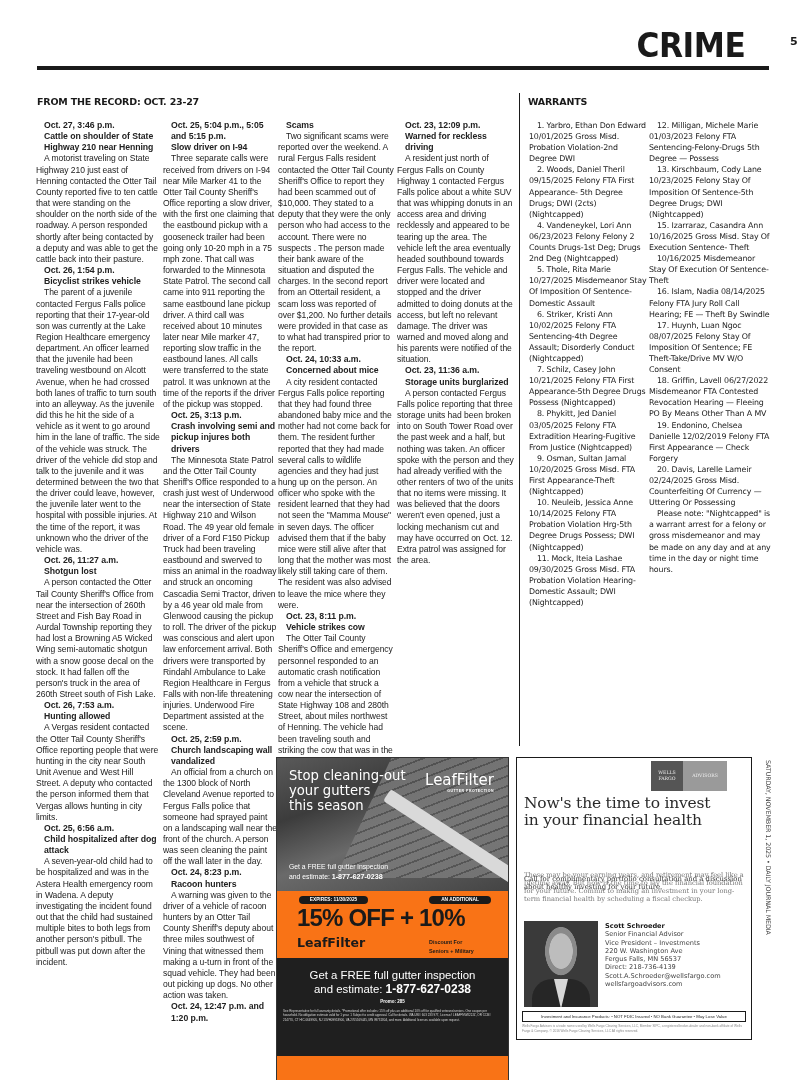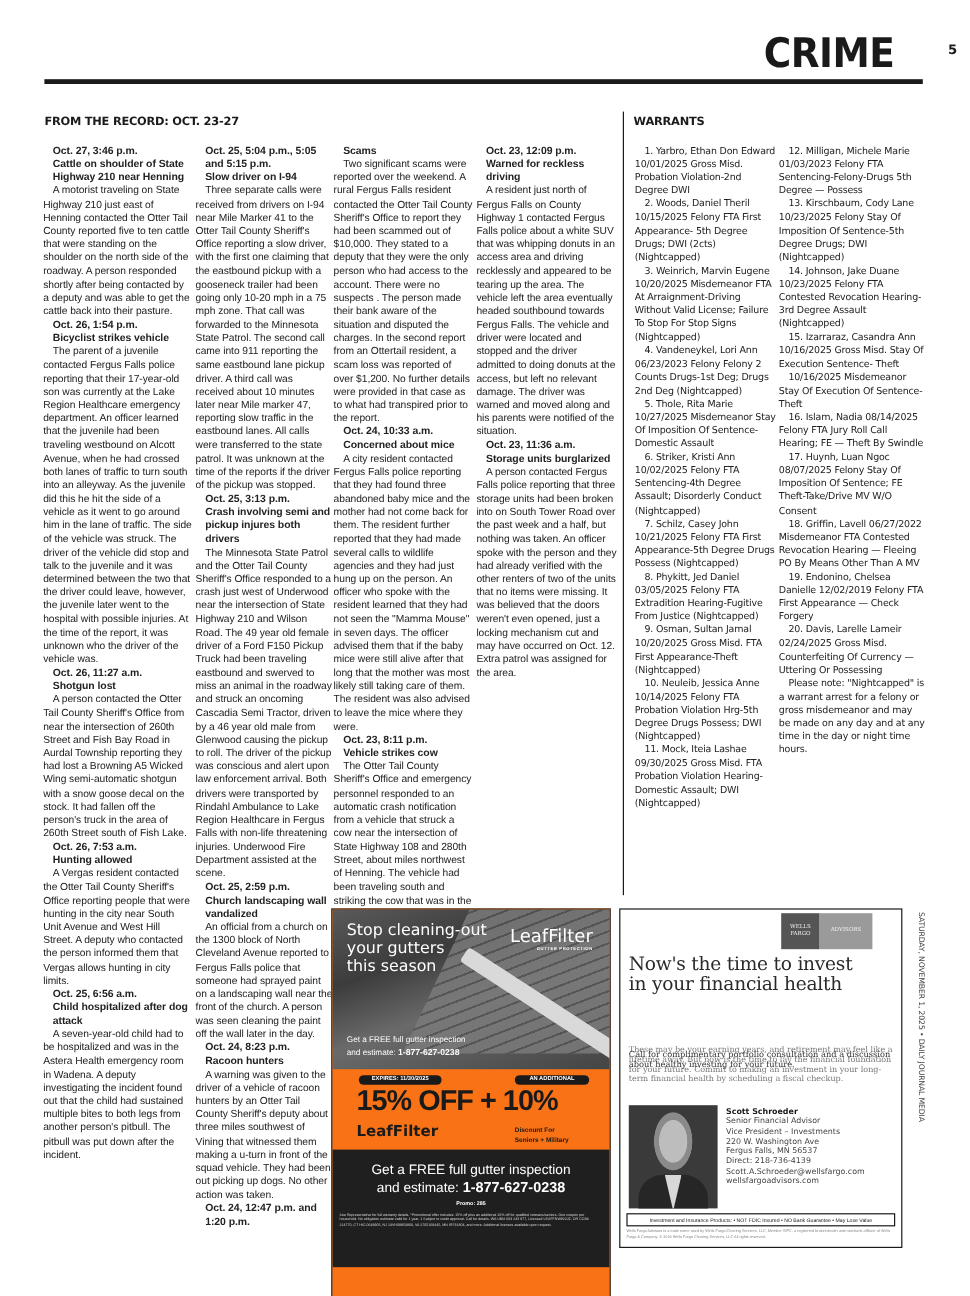--- a/index.html
+++ b/index.html
@@ -153,36 +153,34 @@
   </div>
   <div>
     <div class="ts">Oct. 23, 11:36 a.m.</div>
     <div class="hd indent">Storage units burglarized</div>
     <p>A person contacted Fergus Falls police reporting that three storage units had been broken into on South Tower Road over the past week and a half, but nothing was taken. An officer spoke with the person and they had already verified with the other renters of two of the units that no items were missing. It was believed that the doors weren't even opened, just a locking mechanism cut and may have occurred on Oct. 12. Extra patrol was assigned for the area.</p>
   </div>
 </div>
 
 <div class="w-col" style="left:529px; top:120px; width:118px;">
   <p>1. Yarbro, Ethan Don Edward 10/01/2025 Gross Misd. Probation Violation-2nd Degree DWI</p>
-  <p>2. Woods, Daniel Theril 10/15/2025 Felony FTA First Appearance- 5th Degree Drugs; DWI (2cts) (Nightcapped)</p>
-  <p>3. Weinrich, Marvin Eugene 10/20/2025 Misdemeanor FTA At Arraignment-Driving Without Valid License; Failure To Stop For Stop Signs (Nightcapped)</p>
+  <p>2. Woods, Daniel Theril 09/15/2025 Felony FTA First Appearance- 5th Degree Drugs; DWI (2cts) (Nightcapped)</p>
   <p>4. Vandeneykel, Lori Ann 06/23/2023 Felony Felony 2 Counts Drugs-1st Deg; Drugs 2nd Deg (Nightcapped)</p>
   <p>5. Thole, Rita Marie 10/27/2025 Misdemeanor Stay Of Imposition Of Sentence-Domestic Assault</p>
   <p>6. Striker, Kristi Ann 10/02/2025 Felony FTA Sentencing-4th Degree Assault; Disorderly Conduct (Nightcapped)</p>
   <p>7. Schilz, Casey John 10/21/2025 Felony FTA First Appearance-5th Degree Drugs Possess (Nightcapped)</p>
   <p>8. Phykitt, Jed Daniel 03/05/2025 Felony FTA Extradition Hearing-Fugitive From Justice (Nightcapped)</p>
   <p>9. Osman, Sultan Jamal 10/20/2025 Gross Misd. FTA First Appearance-Theft (Nightcapped)</p>
   <p>10. Neuleib, Jessica Anne 10/14/2025 Felony FTA Probation Violation Hrg-5th Degree Drugs Possess; DWI (Nightcapped)</p>
   <p>11. Mock, Iteia Lashae 09/30/2025 Gross Misd. FTA Probation Violation Hearing-Domestic Assault; DWI (Nightcapped)</p>
 </div>
 
 <div class="w-col" style="left:649px; top:120px; width:122px;">
   <p>12. Milligan, Michele Marie 01/03/2023 Felony FTA Sentencing-Felony-Drugs 5th Degree — Possess</p>
   <p>13. Kirschbaum, Cody Lane 10/23/2025 Felony Stay Of Imposition Of Sentence-5th Degree Drugs; DWI (Nightcapped)</p>
-  <p>14. Johnson, Jake Duane 10/23/2025 Felony FTA Contested Revocation Hearing-3rd Degree Assault (Nightcapped)</p>
   <p>15. Izarraraz, Casandra Ann 10/16/2025 Gross Misd. Stay Of Execution Sentence- Theft</p>
   <p>10/16/2025 Misdemeanor Stay Of Execution Of Sentence-Theft</p>
   <p>16. Islam, Nadia 08/14/2025 Felony FTA Jury Roll Call Hearing; FE — Theft By Swindle</p>
   <p>17. Huynh, Luan Ngoc 08/07/2025 Felony Stay Of Imposition Of Sentence; FE Theft-Take/Drive MV W/O Consent</p>
   <p>18. Griffin, Lavell 06/27/2022 Misdemeanor FTA Contested Revocation Hearing — Fleeing PO By Means Other Than A MV</p>
   <p>19. Endonino, Chelsea Danielle 12/02/2019 Felony FTA First Appearance — Check Forgery</p>
   <p>20. Davis, Larelle Lameir 02/24/2025 Gross Misd. Counterfeiting Of Currency — Uttering Or Possessing</p>
   <p>Please note: "Nightcapped" is a warrant arrest for a felony or gross misdemeanor and may be made on any day and at any time in the day or night time hours.</p>
 </div>
 

